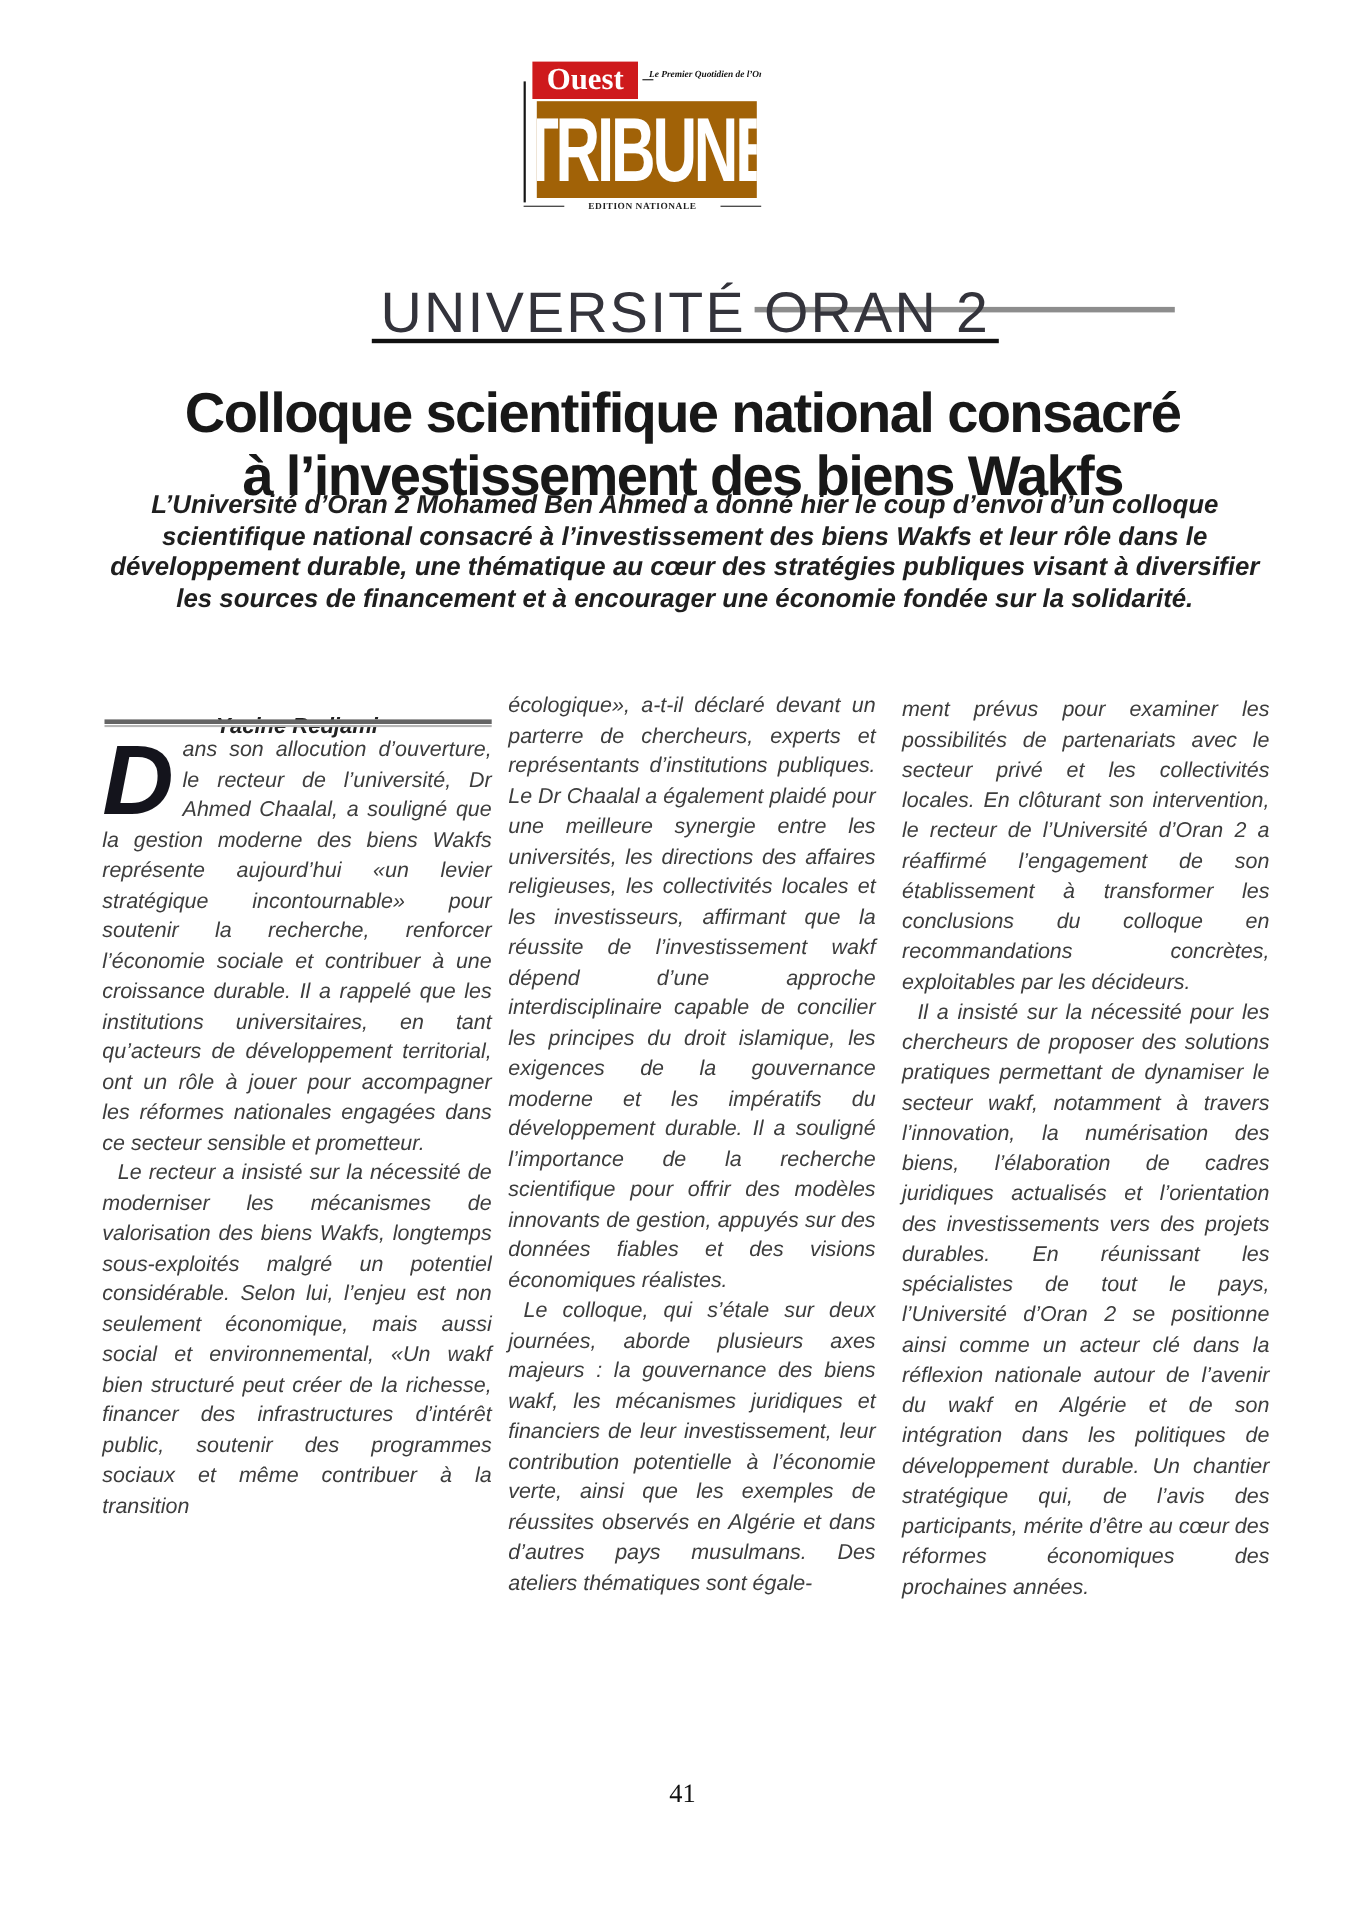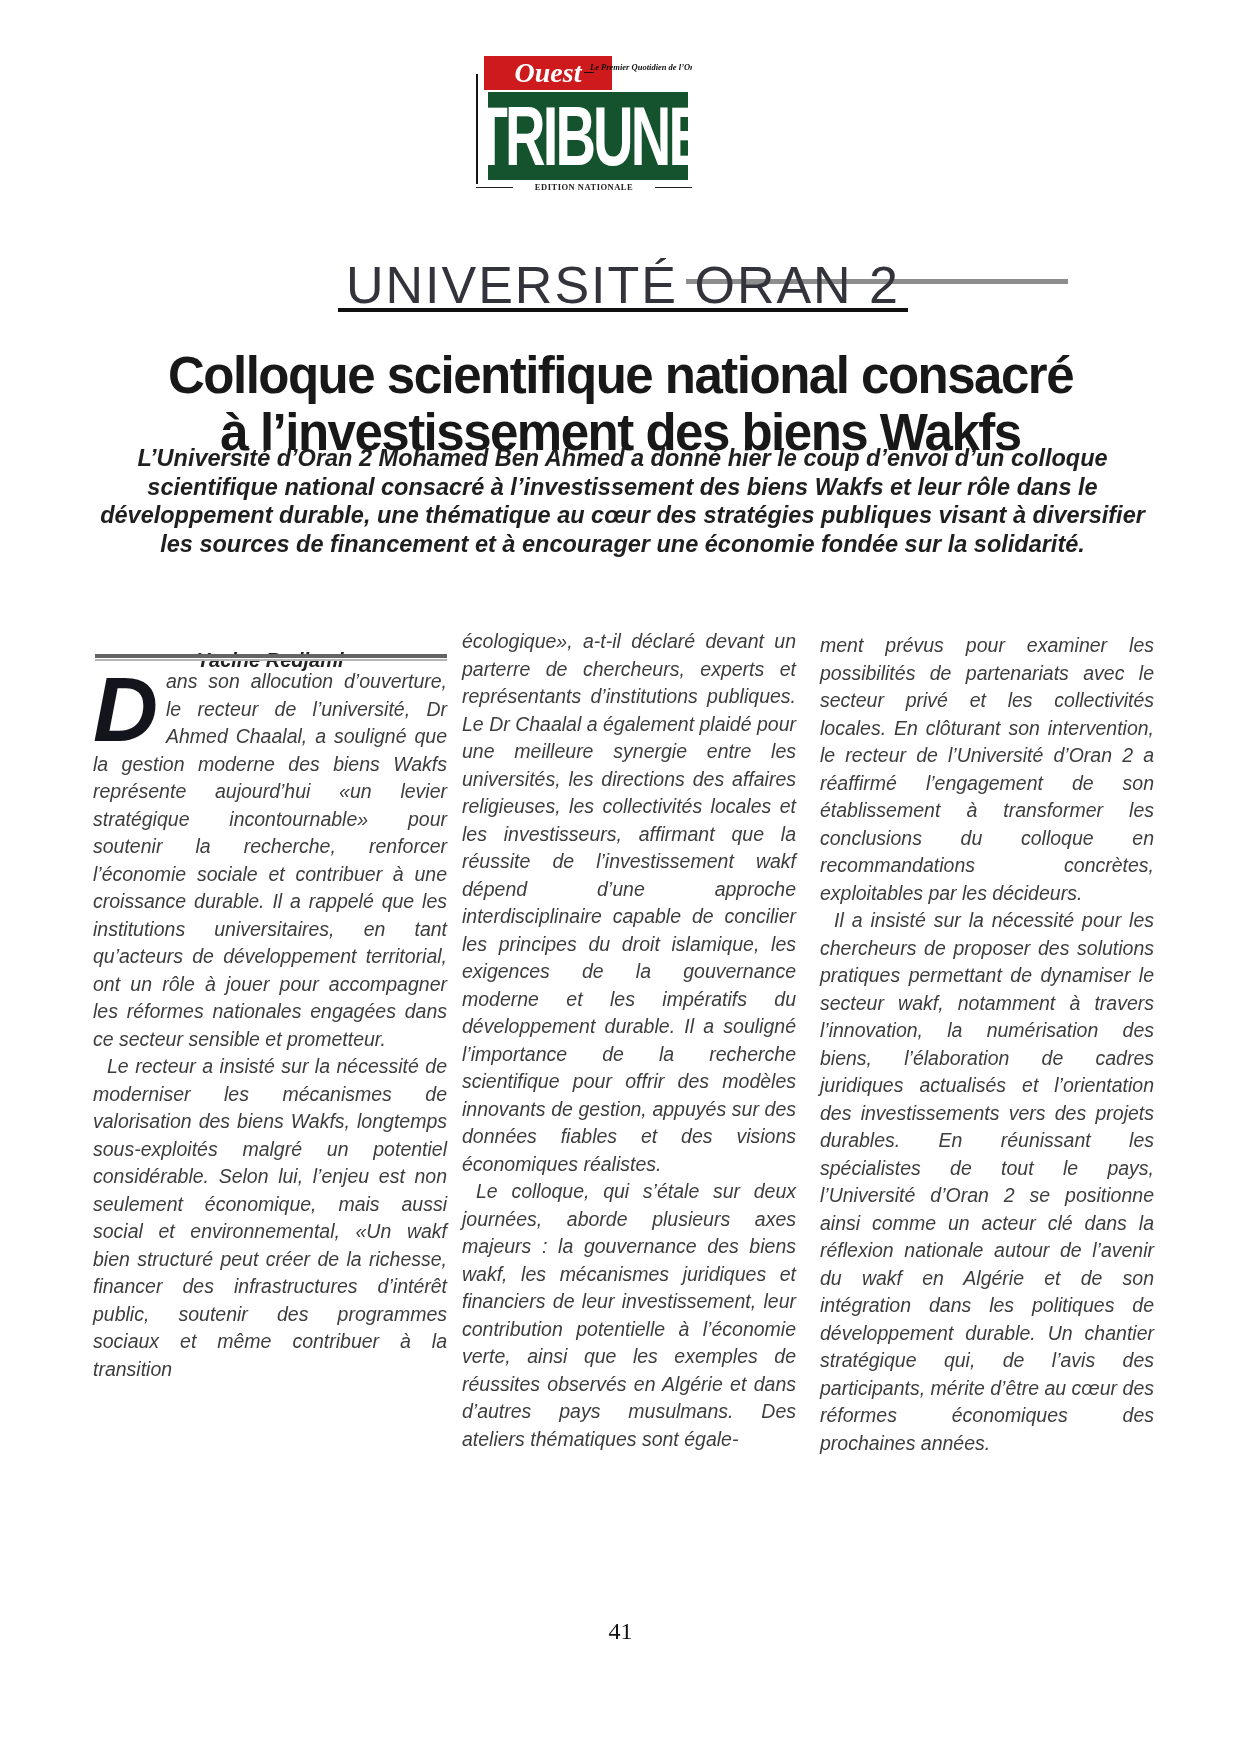--- a/index.html
+++ b/index.html
@@ -11,42 +11,42 @@
     font-family:"Liberation Sans",sans-serif;
     color:#222;
   }
   
   .masthead{position:absolute;left:476px;top:52px;width:216px;height:140px;}
   .masthead-frame{
     position:absolute;left:0px;top:22px;width:12px;height:110px;
     border-left:2px solid #151515;
   }
   .ouest-box{
-    position:absolute;left:8px;top:4px;width:128px;height:34px;
+    position:absolute;left:8px;top:4px;width:96px;height:34px;
     background:#ce1a1c;
-    display:flex;align-items:center;justify-content:center;font-style:italic;
+    display:flex;align-items:center;justify-content:center;
   }
   .ouest-box span{
     font-family:"Liberation Serif",serif;
     font-weight:bold;color:#ffffff;font-size:28px;line-height:28px;
     letter-spacing:0px;
   }
   .tagline{
     position:absolute;left:114px;top:10px;width:102px;
     font-family:"Liberation Serif",serif;
     font-style:italic;font-weight:bold;font-size:8.5px;line-height:10px;
     color:#111;white-space:nowrap;overflow:hidden;
   }
   .tagline-rule{
     position:absolute;left:108px;top:20px;width:10px;height:0;
     border-top:1.5px solid #111;
   }
   .tribune-box{
     position:absolute;left:12px;top:40px;width:200px;height:88px;
-    background:#14532d;
+    background:#a16207;
     display:flex;align-items:center;justify-content:center;
     overflow:hidden;
   }
   .tribune-box span{
     color:#ffffff;font-weight:bold;font-size:78px;line-height:78px;
     letter-spacing:-4px;
     transform:scale(0.72,1.06);
     transform-origin:center center;
     white-space:nowrap;
   }

